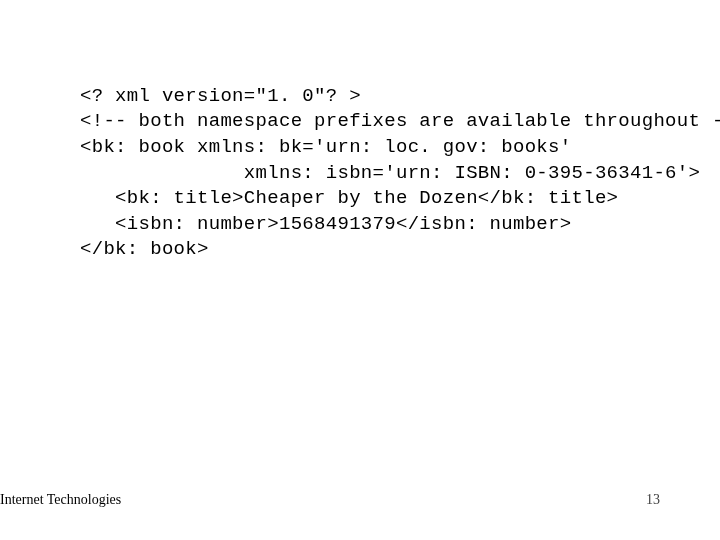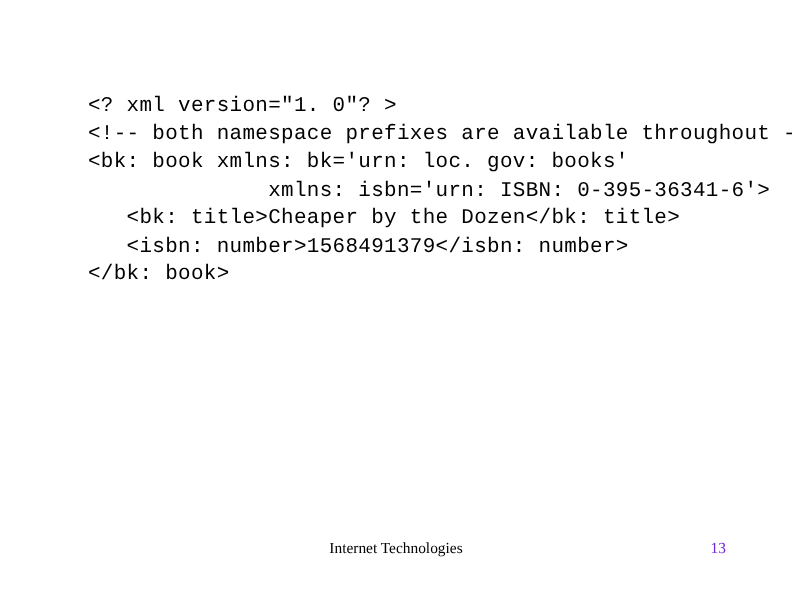--- a/index.html
+++ b/index.html
@@ -18,32 +18,31 @@
     font-size: 19px;
     line-height: 1.35;
     letter-spacing: 0.3px;
     white-space: pre;
   }
   .footer-title {
     position: absolute;
     bottom: 32px;
     left: 0;
     right: 0;
-    text-align: center;
     font-family: "Times New Roman", serif;
     font-size: 14px;
     color: #000;
   }
   .footer-page {
     position: absolute;
     bottom: 32px;
     right: 60px;
     font-family: "Times New Roman", serif;
     font-size: 14px;
-    color: #6d28d9;
+    color: #404040;
   }
 </style>
 </head>
 <body>
 
 <div class="content">
 <span>&lt;? xml version="1. 0"? &gt;</span>
 <span>&lt;!-- both namespace prefixes are available throughout --&gt;</span>
 <span>&lt;bk: book xmlns: bk='urn: loc. gov: books'</span>
 <span>              xmlns: isbn='urn: ISBN: 0-395-36341-6'&gt;</span>

